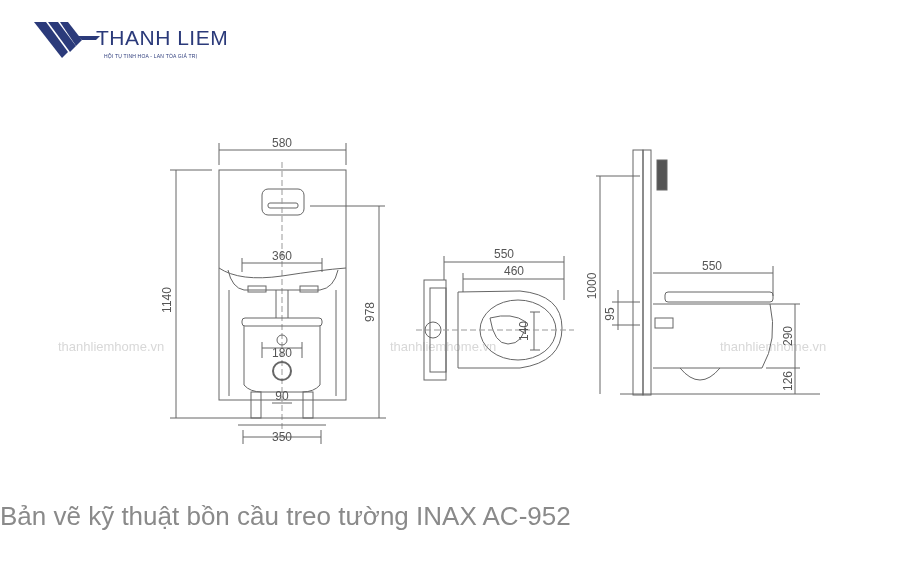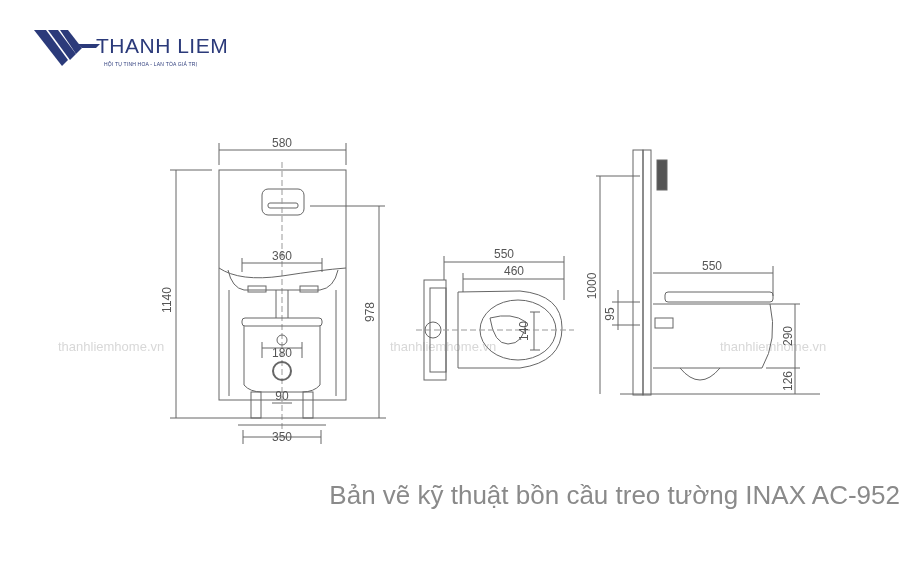--- a/index.html
+++ b/index.html
@@ -1,24 +1,24 @@
 <!DOCTYPE html>
 <html><head>
 <meta charset="utf-8">
 <style>
   html,body{margin:0;padding:0;background:#ffffff;}
   body{width:900px;height:565px;position:relative;overflow:hidden;font-family:"Liberation Sans",sans-serif;}
-  .logo{position:absolute;left:34px;top:20px;width:210px;height:42px;margin-top:8px;}
+  .logo{position:absolute;left:34px;top:20px;width:210px;height:42px;}
   .logo-mark{position:absolute;left:0;top:2px;}
   .logo-title{position:absolute;left:62px;top:6px;font-size:21px;color:#2b3a7a;letter-spacing:0.5px;font-family:"Liberation Sans",sans-serif;white-space:nowrap;}
   .logo-tag{position:absolute;left:70px;top:33px;font-size:5px;color:#2b3a7a;white-space:nowrap;letter-spacing:0.2px;}
   .drawing{position:absolute;left:0;top:0;}
   .dim{font-family:"Liberation Sans",sans-serif;font-size:12px;fill:#555;}
   .wm{position:absolute;font-size:13px;color:#d8d8d8;white-space:nowrap;}
-  .caption{position:absolute;left:0;width:900px;top:480px;text-align:right;font-size:26px;color:#8a8a8a;white-space:nowrap;}
+  .caption{position:absolute;left:0;width:900px;top:501px;text-align:left;font-size:26px;color:#8a8a8a;white-space:nowrap;}
 </style>
 </head>
 <body>
 
 <div class="logo">
   <svg class="logo-mark" width="66" height="36" viewBox="0 0 66 36">
     <polygon points="0,0 12,0 34,30 28,36" fill="#2b3a7a"></polygon>
     <polygon points="14,0 24,0 42,24 36,30" fill="#2b3a7a"></polygon>
     <polygon points="26,0 34,0 48,18 42,24" fill="#2b3a7a"></polygon>
     <polygon points="44,14 66,14 62,18 48,18" fill="#2b3a7a"></polygon>

